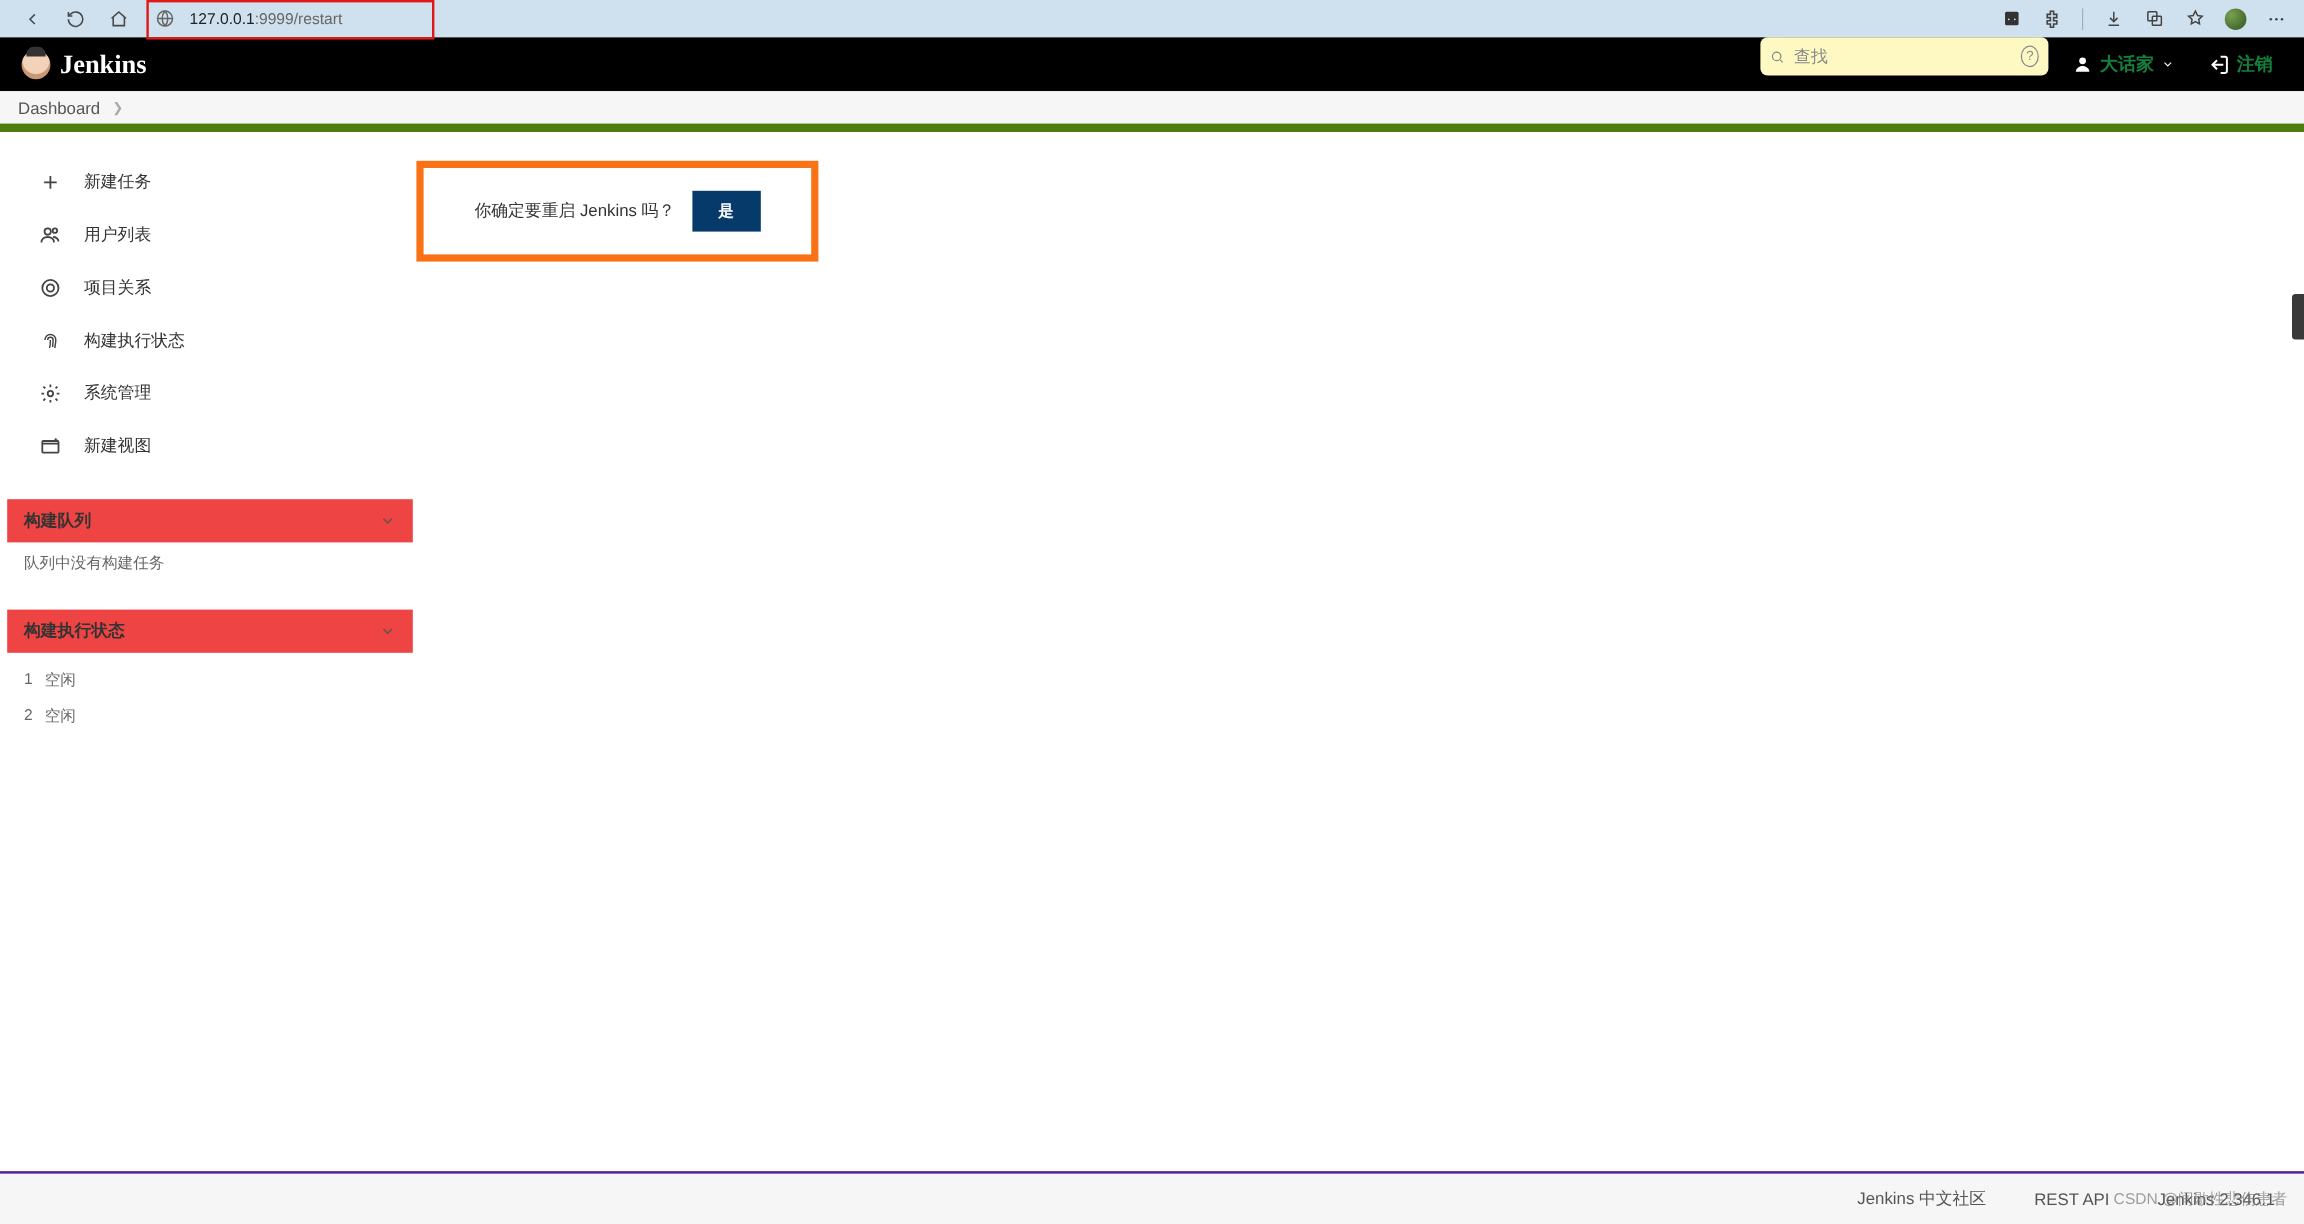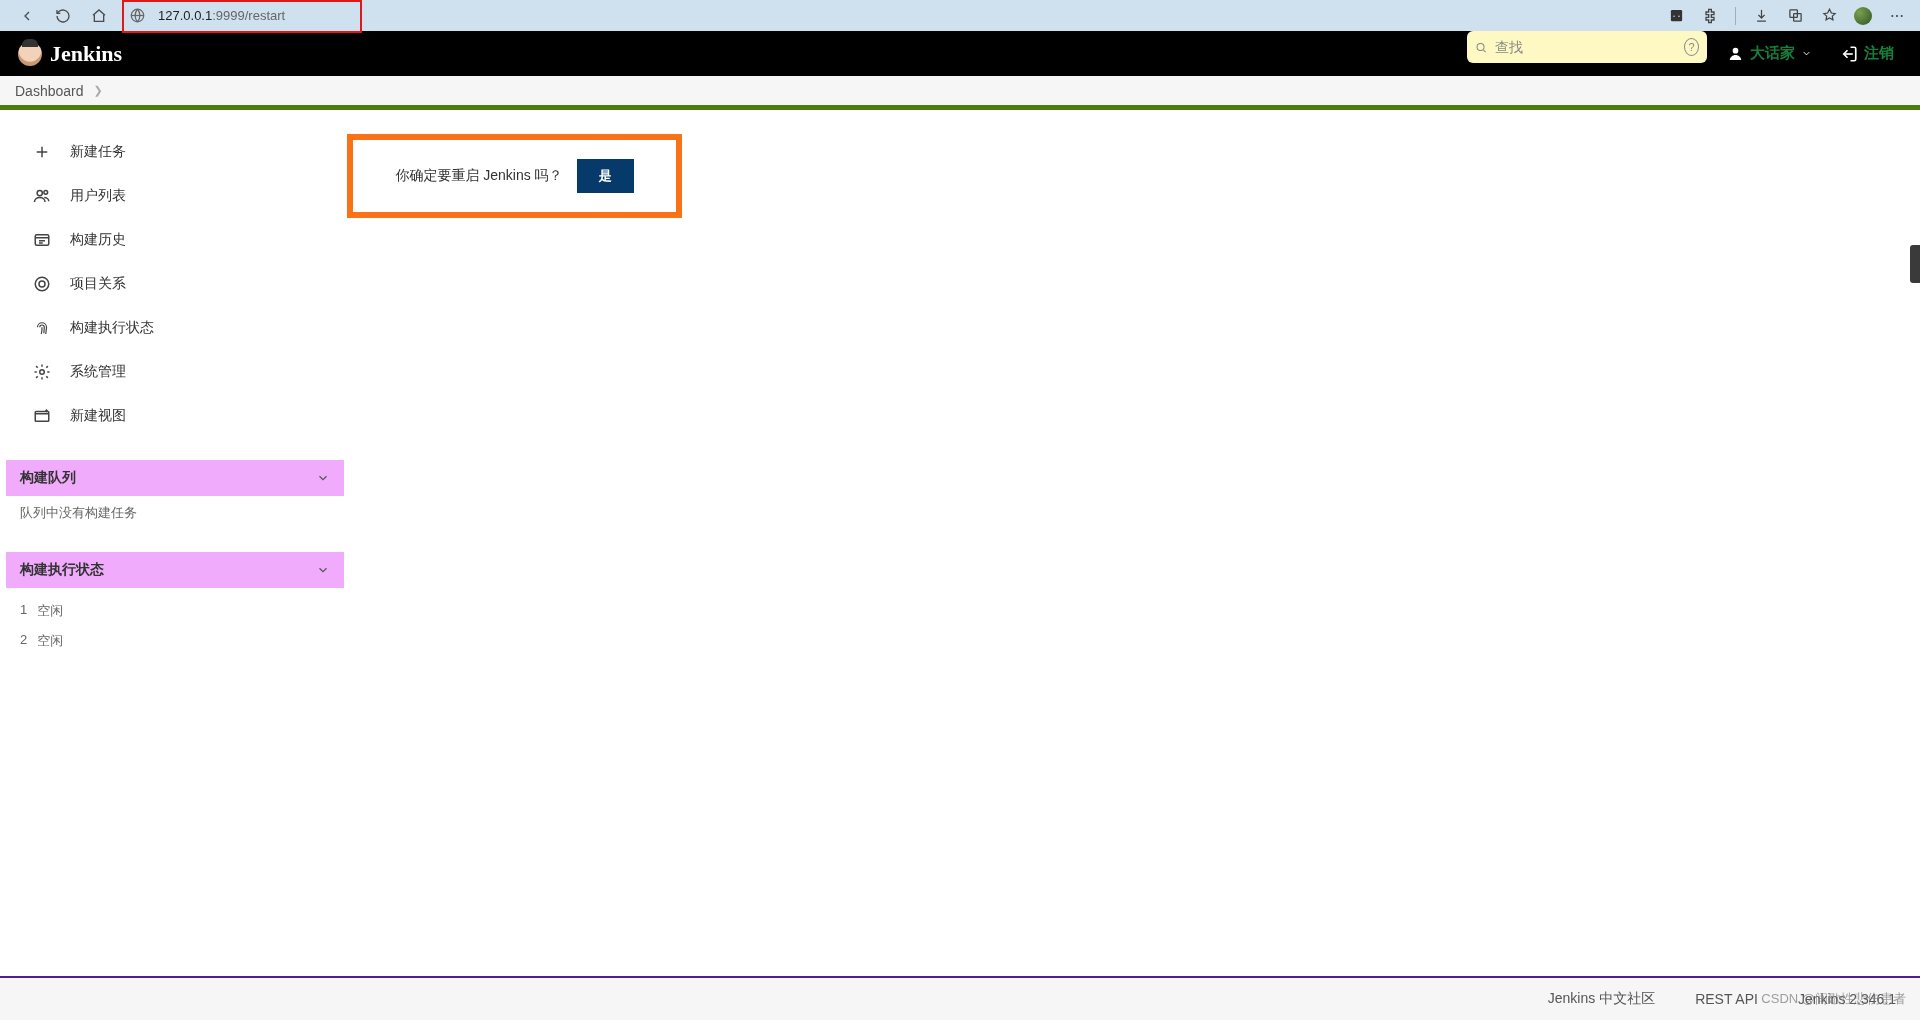--- a/index.html
+++ b/index.html
@@ -26,31 +26,31 @@
   .jenkins-title { color:#fff; font-weight:700; font-size:22px; font-family: Georgia, "Times New Roman", serif;}
   .header-spacer { flex:1;}
   .search-box { width:240px; height:32px; background:#fef9c3; border-radius:6px; display:flex; align-items:center; padding:0 8px; gap:8px; position:relative;}
   .search-box input { flex:1; border:none; outline:none; font-size:14px; color:#333; background:transparent;}
   .search-box input::placeholder{color:#888;}
   .help-circle{width:18px;height:18px;border:1.5px solid #888;border-radius:50%;display:flex;align-items:center;justify-content:center;font-size:11px;color:#888;}
   .header-link { color:#15803d; font-weight:600; font-size:15px; display:flex; align-items:center; gap:6px; padding:0 8px; cursor:pointer;}
   .header-link svg{flex-shrink:0;}
 
   
-  .breadcrumb-bar { height:34px; background:#f6f6f6; border-bottom:5px solid #4d7c0f; display:flex; align-items:center; padding:0 15px; gap:10px;}
+  .breadcrumb-bar { height:34px; background:#f6f6f6; border-bottom:7px solid #4d7c0f; display:flex; align-items:center; padding:0 15px; gap:10px;}
   .breadcrumb-item { color:#555; font-size:14px; cursor:pointer;}
   .breadcrumb-chevron { color:#aaa; font-size:11px;}
 
   
   .page { display:flex; height:890px; }
   .sidebar { width:340px; padding:20px 0 0 0; }
   .side-item { display:flex; align-items:center; gap:18px; padding:8px 0 8px 32px; height:44px; cursor:pointer; color:#333; font-size:14px;}
   .side-icon { width:20px; height:20px; color:#444; display:flex; align-items:center; justify-content:center;}
   .side-section { width:338px; margin-left:6px; margin-top:22px;}
-  .section-head { height:36px; background:#f0abfc; display:flex; align-items:center; justify-content:space-between; padding:0 14px; font-size:14px; font-weight:600; color:#333; cursor:pointer;}
+  .section-head { height:36px; background:#ef4444; display:flex; align-items:center; justify-content:space-between; padding:0 14px; font-size:14px; font-weight:600; color:#333; cursor:pointer;}
   .section-head .u { }
   .section-body { padding:8px 14px; font-size:13px; color:#666;}
   .exec-row { display:flex; gap:10px; padding:6px 0;}
 
   
   .main { flex:1; padding:24px 0 0 0; position:relative;}
   .confirm-box { margin-left:7px; width:335px; height:84px; border:6px solid #f97316; display:flex; align-items:center; justify-content:center; gap:14px; font-size:14px; color:#333;}
   .yes-btn { background:#063a6b; color:#fff; border:none; padding:8px 22px; font-size:13px; font-weight:600; cursor:pointer;}
 
   
@@ -191,30 +191,20 @@
     <div class="side-item">
       <span class="side-icon">
           <svg width="18" height="18" viewBox="0 0 24 24" fill="none" stroke="currentColor" stroke-width="2">
             <circle cx="9" cy="8" r="3.5"></circle>
             <path d="M2 20c0-3.5 3-6 7-6s7 2.5 7 6"></path>
             <circle cx="17" cy="7" r="2.5"></circle>
             <path d="M15 14c3 0 6 2 6 5"></path>
           </svg>
         </span>
       <span>用户列表</span>
-    </div>
-    <div class="side-item">
-      <span class="side-icon">
-          <svg width="18" height="18" viewBox="0 0 24 24" fill="none" stroke="currentColor" stroke-width="2">
-            <rect x="3" y="5" width="18" height="14" rx="2"></rect>
-            <path d="M3 9h18"></path>
-            <path d="M8 13h8M8 16h5"></path>
-          </svg>
-        </span>
-      <span>构建历史</span>
     </div>
     <div class="side-item">
       <span class="side-icon">
           <svg width="18" height="18" viewBox="0 0 24 24" fill="none" stroke="currentColor" stroke-width="2">
             <circle cx="12" cy="12" r="9"></circle>
             <path d="M8 12a4 4 0 0 1 8 0 4 4 0 0 1-8 0"></path>
           </svg>
         </span>
       <span>项目关系</span>
     </div>

